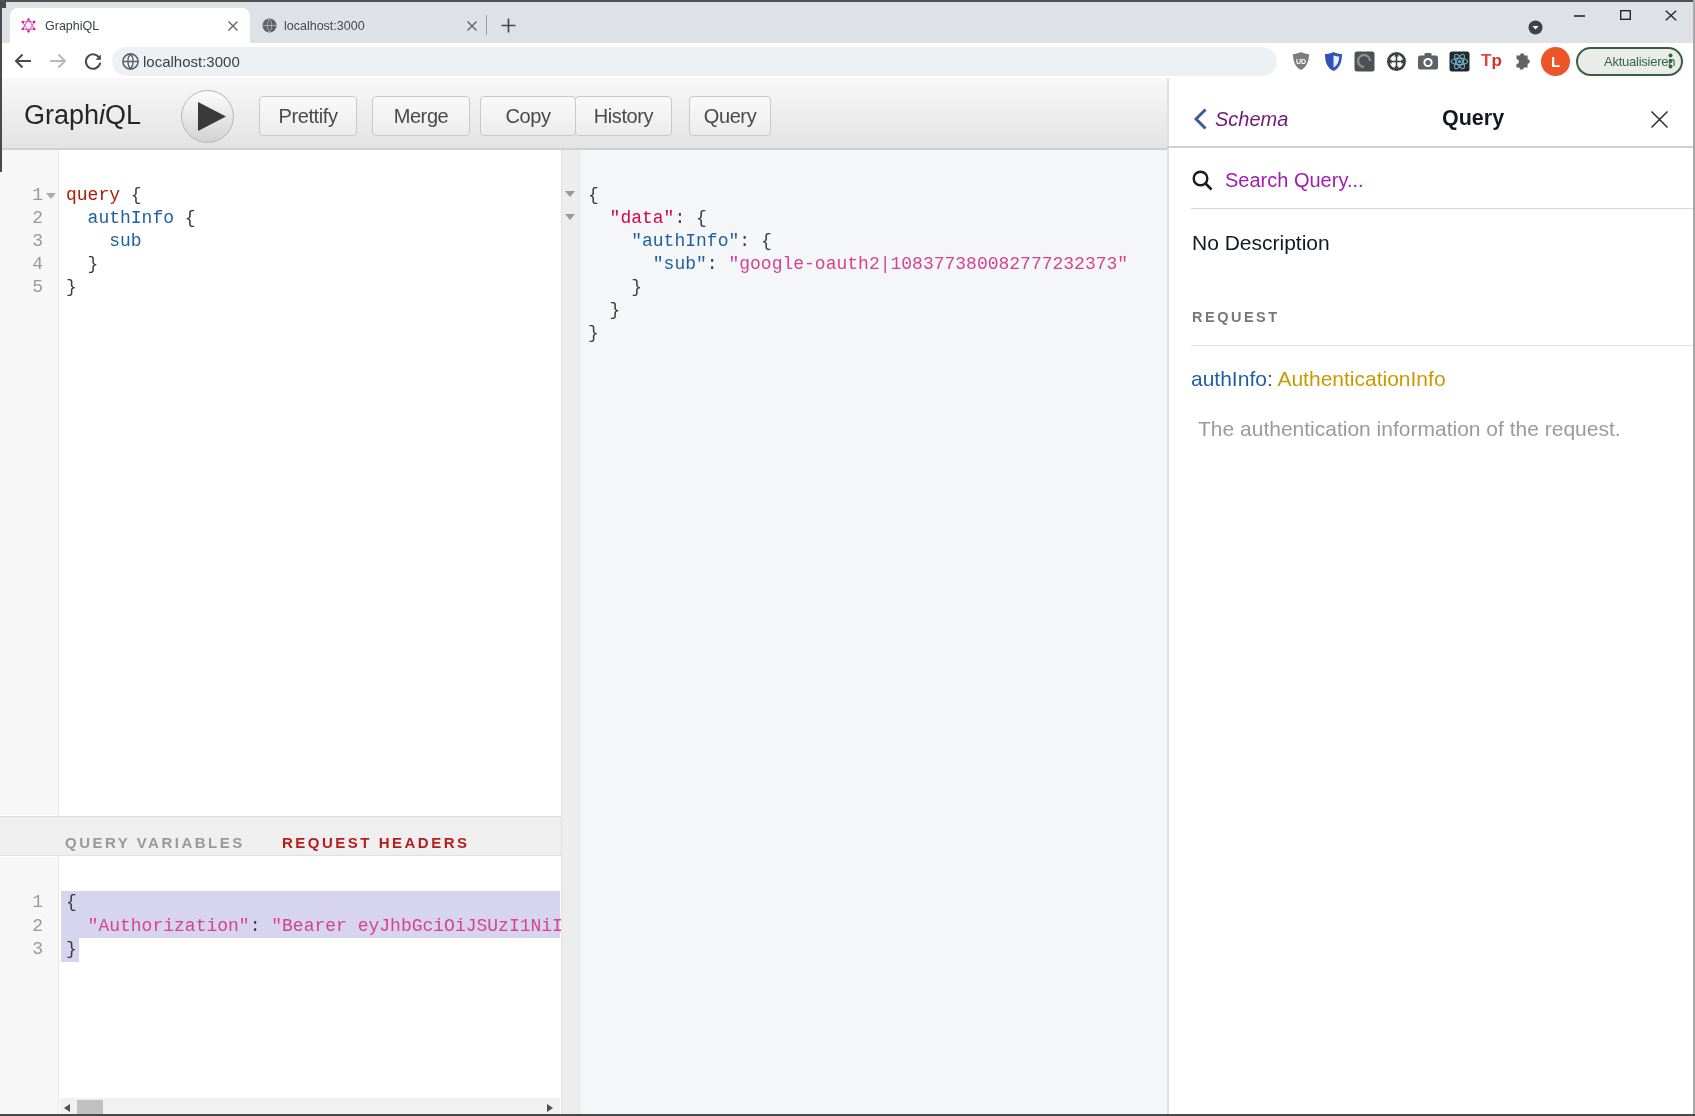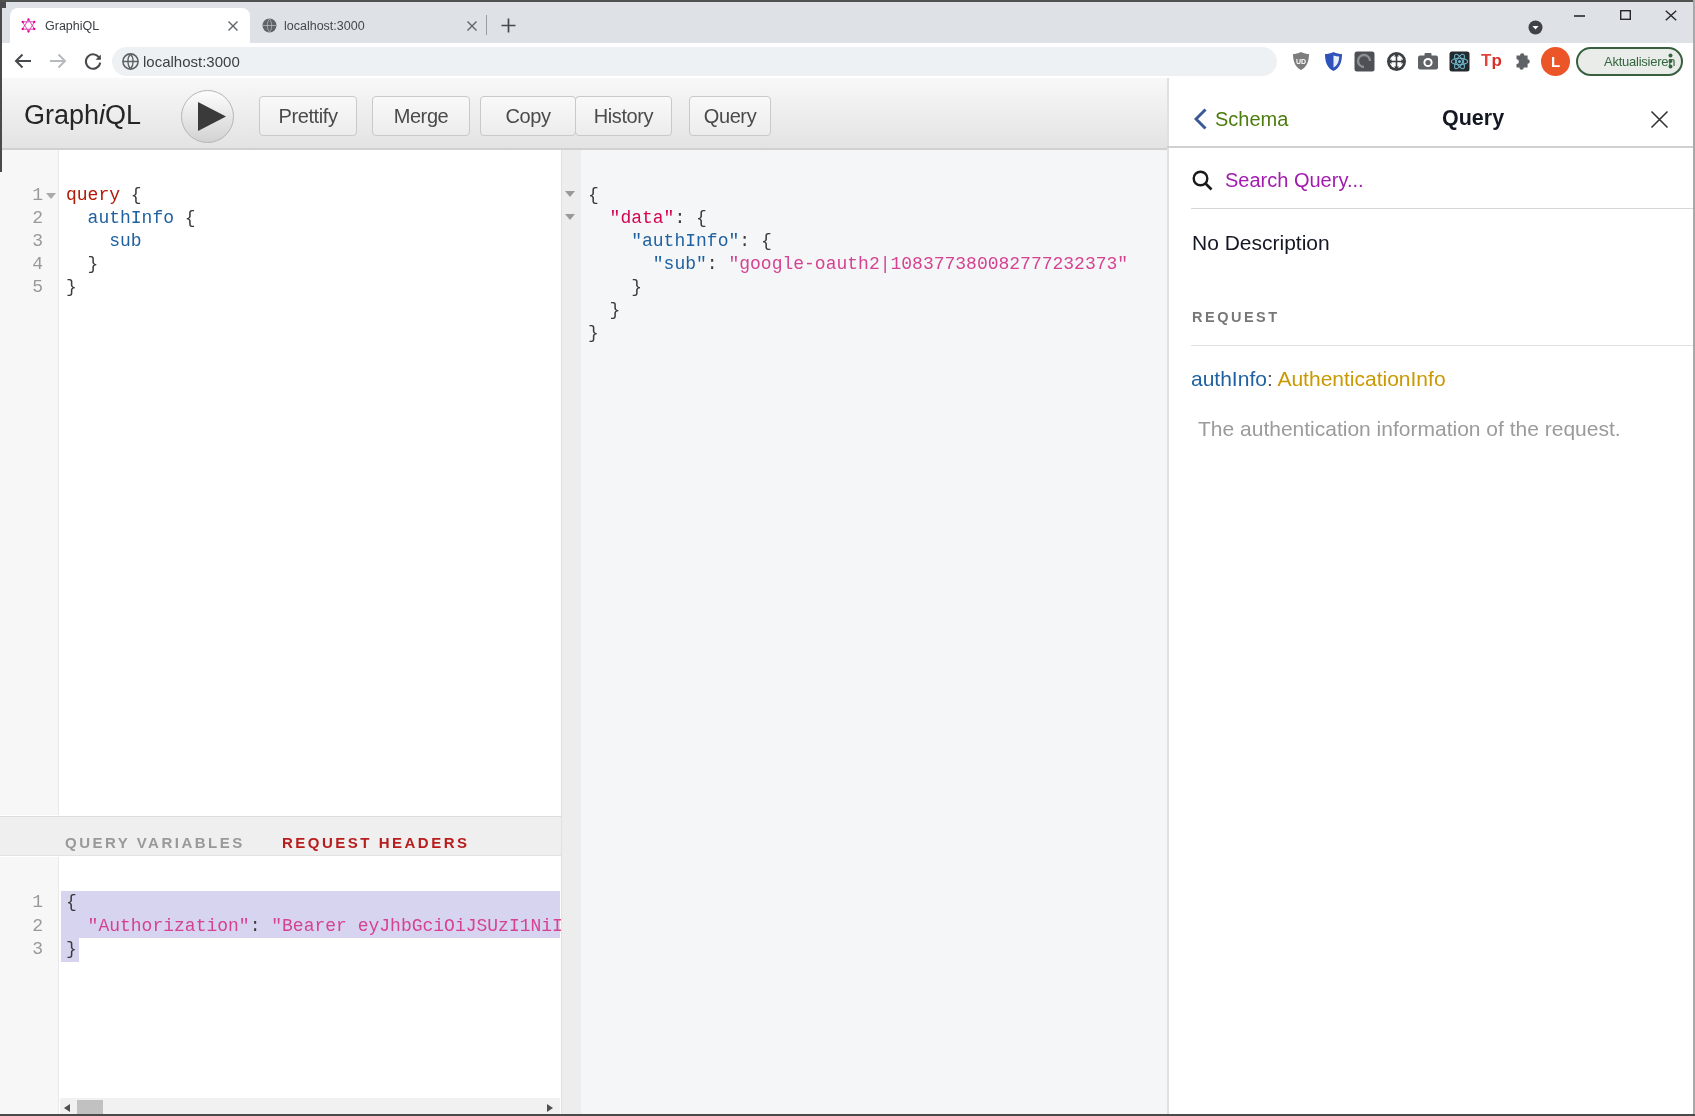--- a/index.html
+++ b/index.html
@@ -192,21 +192,21 @@
       <span class="prop">"sub"</span><span class="pun">:</span> <span class="str">"google-oauth2|108377380082777232373"</span>
     <span class="pun">}</span>
   <span class="pun">}</span>
 <span class="pun">}</span></pre>
 
 <div class="abs" style="left:1167px;top:78px;width:528px;height:1038px;background:#fff;border-left:2px solid #e0e0e0;"></div>
 <div class="abs" style="left:1167px;top:78px;width:528px;height:70px;border-bottom:2px solid #d0d0d0;"></div>
 <svg class="abs" style="left:1194px;top:108px;" width="13" height="22" viewBox="0 0 13 22">
   <path d="M11.5 1.5 L2 11 L11.5 20.5" stroke="#3B5998" stroke-width="3" fill="none"></path>
 </svg>
-<div class="abs" style="left:1215px;top:108px;font-size:20px;color:#4d7c0f;">Schema</div>
+<div class="abs" style="left:1215px;top:108px;font-size:20px;color:#701a75;font-style:italic;">Schema</div>
 <div class="abs" style="left:1442px;top:106px;font-size:21.5px;font-weight:bold;color:#141823;">Query</div>
 <svg class="abs" style="left:1650px;top:110px;" width="19" height="19" viewBox="0 0 19 19">
   <path d="M1.5 1.5 L17.5 17.5 M17.5 1.5 L1.5 17.5" stroke="#333" stroke-width="1.6"></path>
 </svg>
 <svg class="abs" style="left:1192px;top:170px;" width="21" height="21" viewBox="0 0 21 21">
   <circle cx="8.5" cy="8.5" r="6.8" fill="none" stroke="#1a1a1a" stroke-width="2.4"></circle>
   <path d="M13.5 13.5 L19.5 19.5" stroke="#1a1a1a" stroke-width="2.6"></path>
 </svg>
 <div class="abs" style="left:1225px;top:169px;font-size:20px;color:#a21caf;">Search Query...</div>
 <div class="abs" style="left:1191px;top:208px;width:504px;height:1px;background:#d6d6d6;"></div>

